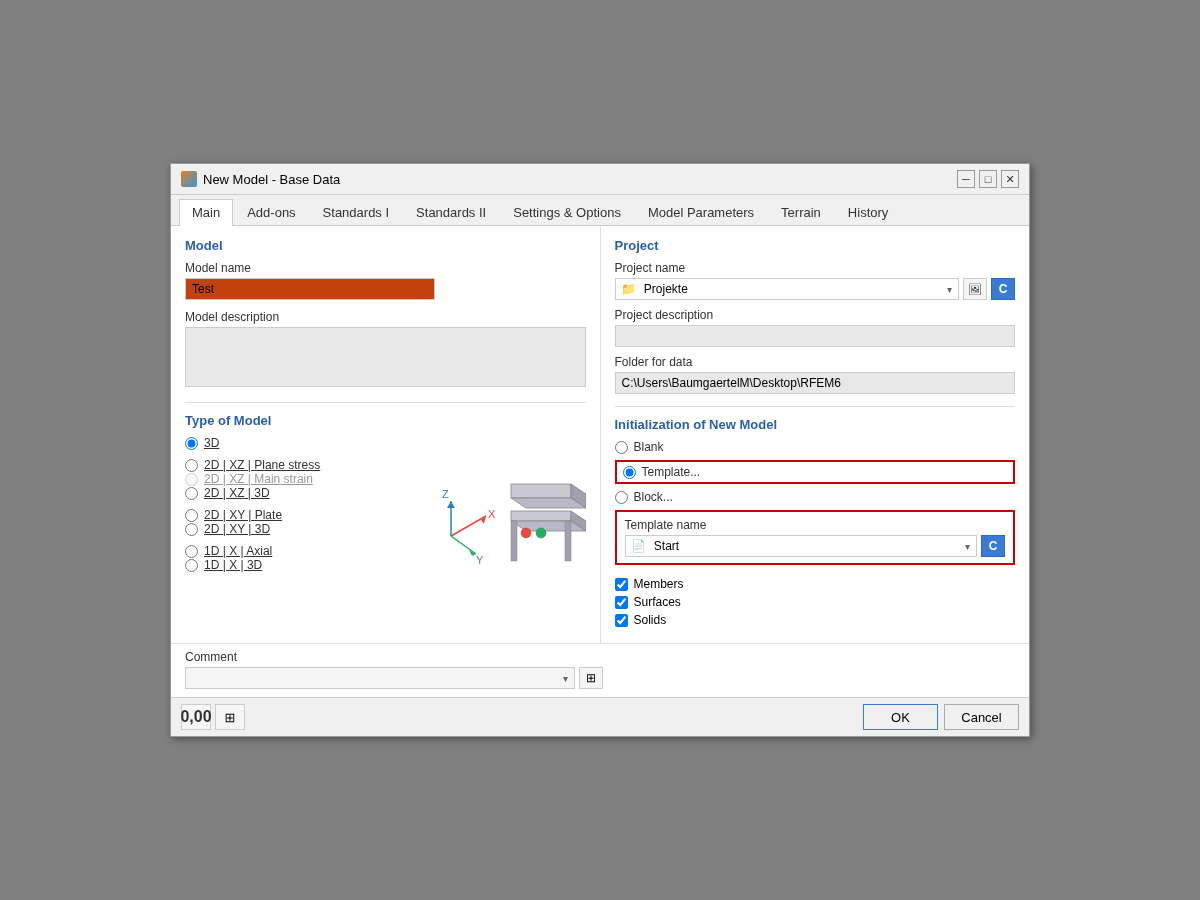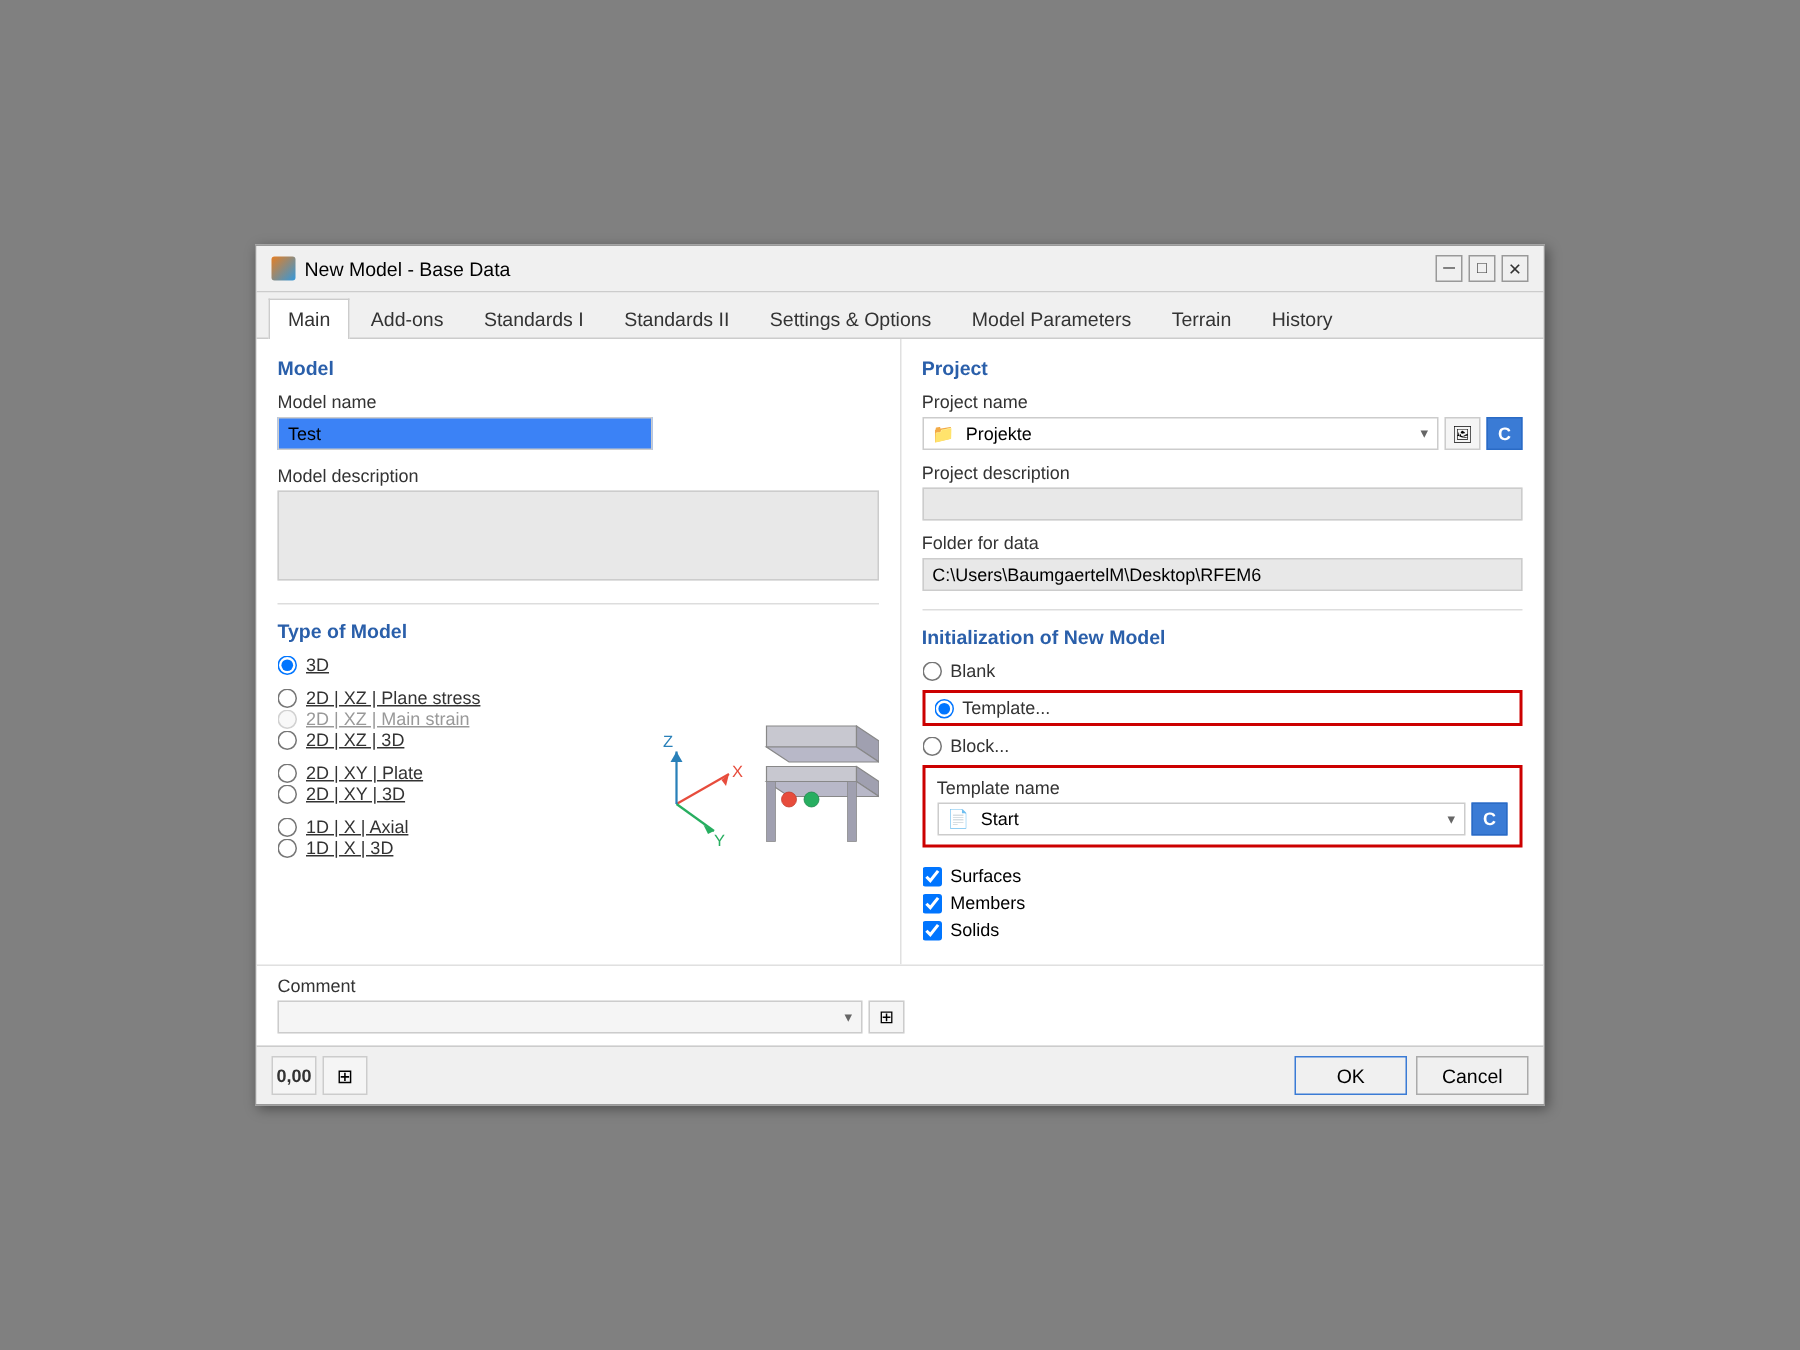--- a/index.html
+++ b/index.html
@@ -112,21 +112,21 @@
     .text-input {
       width: 100%;
       border: 1px solid #ccc;
       background: #e8e8e8;
       padding: 3px 6px;
       font-size: 12px;
       height: 22px;
       outline: none;
     }
     .text-input.editable {
-      background: #3b82f6;
+      background: #c2410c;
     }
     .textarea-input {
       width: 100%;
       border: 1px solid #ccc;
       background: #e8e8e8;
       padding: 3px 6px;
       font-size: 12px;
       height: 52px;
       resize: none;
       outline: none;
@@ -484,25 +484,25 @@
             </div>
             <div class="blue-btn">
               <span style="font-size:12px;font-weight:bold;">C</span>
             </div>
           </div>
         </div>
 
         <div class="main-objects">
           <div class="checkbox-item">
             <input type="checkbox" checked="" style="">
-            <span>Surfaces</span>
+            <span>Members</span>
           </div>
           <div class="checkbox-item">
             <input type="checkbox" checked="" style="">
-            <span>Members</span>
+            <span>Surfaces</span>
           </div>
           <div class="checkbox-item">
             <input type="checkbox" checked="" style="">
             <span>Solids</span>
           </div>
         </div>
       </div>
     </div>
   </div>
 
@@ -515,21 +515,21 @@
       </div>
       <div class="icon-btn-small">
         <span>⊞</span>
       </div>
     </div>
   </div>
 
   <div class="footer-bar">
     <div class="footer-left">
       <div class="footer-icon-btn">
-        <span style="font-size:12px; font-weight:bold; color:#333;">0,00</span>
+        <span style="font-size:16px; font-weight:bold; color:#333;">0,00</span>
       </div>
       <div class="footer-icon-btn">
         <span style="font-size:13px;">⊞</span>
       </div>
     </div>
     <div class="footer-right">
       <button class="action-btn ok-btn">OK</button>
       <button class="action-btn">Cancel</button>
     </div>
   </div>

